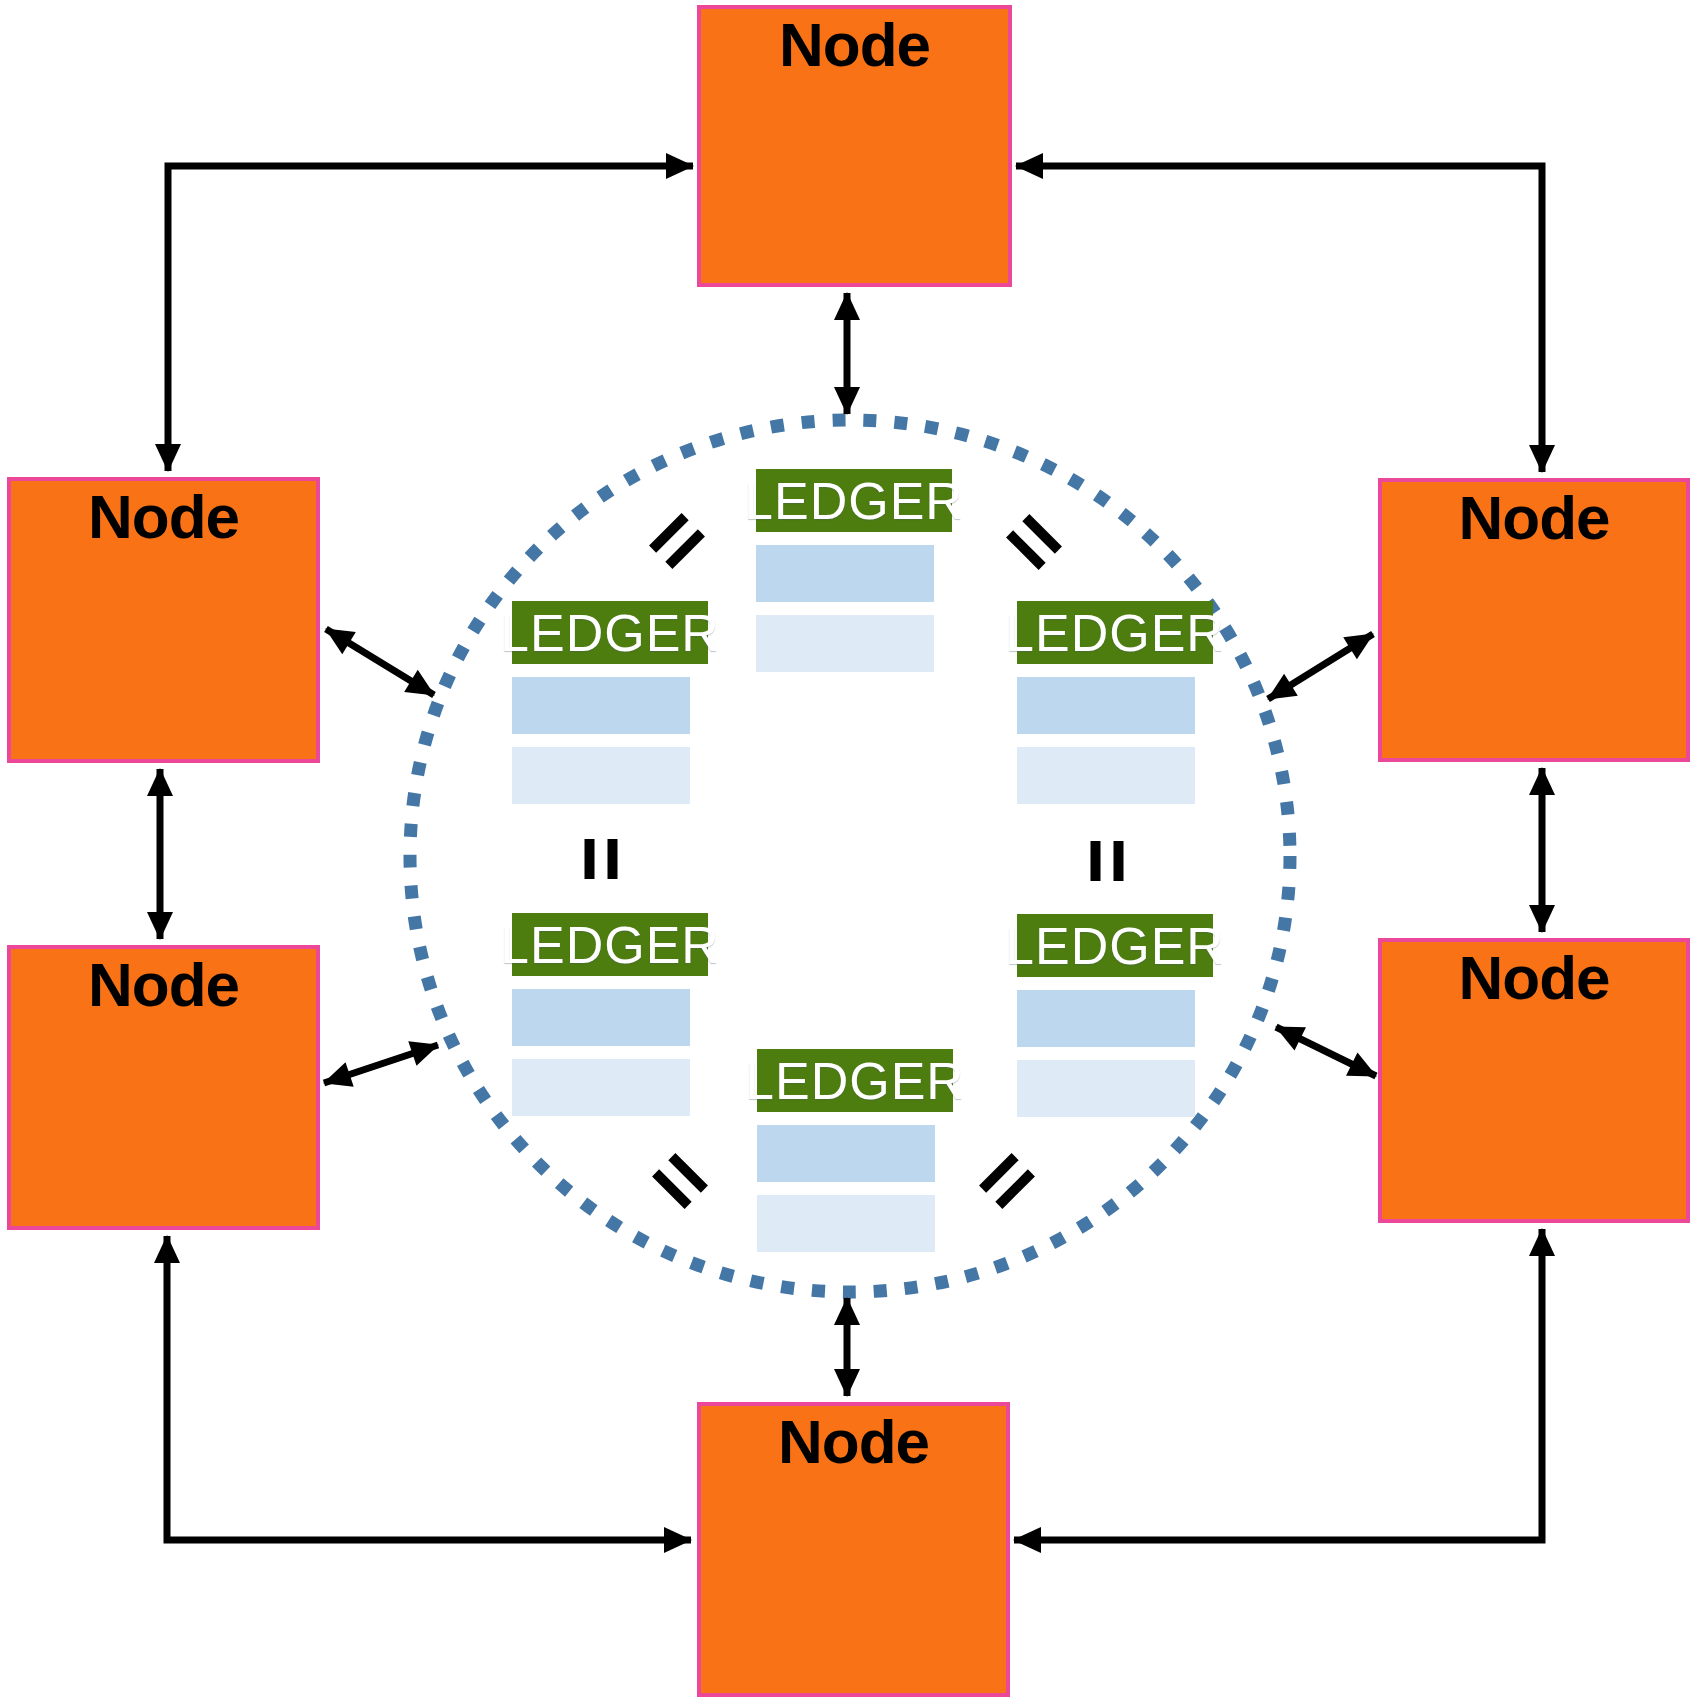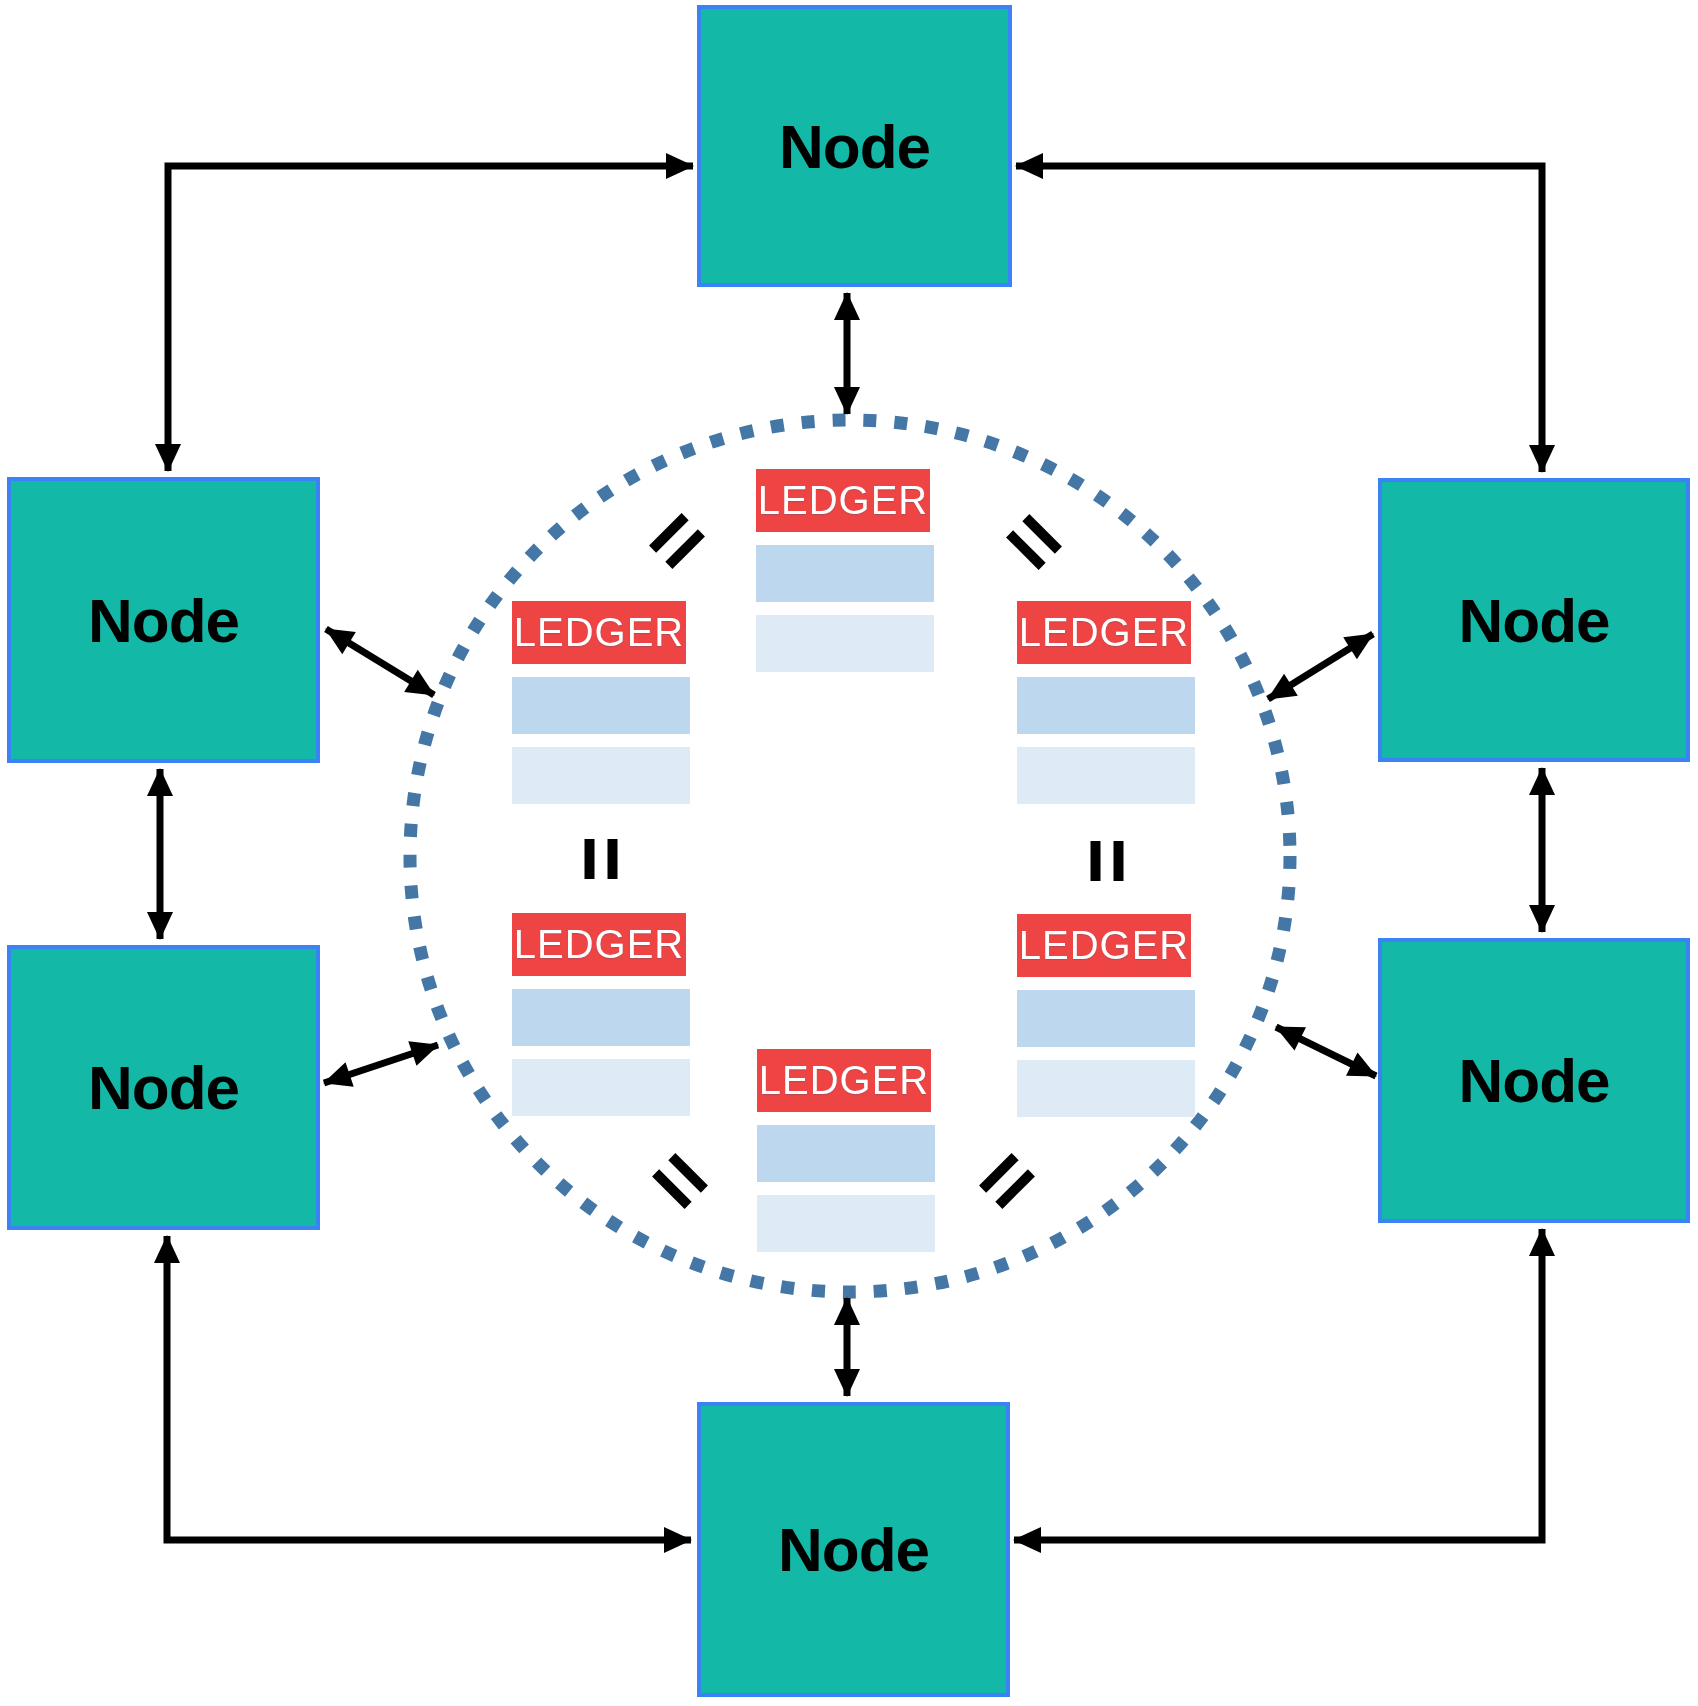--- a/index.html
+++ b/index.html
@@ -5,33 +5,33 @@
   html,body { margin:0; padding:0; background:#ffffff; }
   .stage {
     position:relative; width:1698px; height:1706px;
     background:#ffffff; overflow:hidden;
     font-family:"Liberation Sans", sans-serif;
   }
   .layer { position:absolute; left:0; top:0; z-index:0; }
 
   .node {
     position:absolute; z-index:2;
-    background:#14b8a6; border:4px solid #3b82f6;
+    background:#f97316; border:4px solid #ec4899;
     box-sizing:border-box;
-    display:flex; align-items:center; justify-content:center;
+    display:flex; align-items:flex-start; justify-content:center;
   }
   .node-label {
     font-size:62px; font-weight:bold; color:#000;
     letter-spacing:-1px;
   }
 
   .ledger { position:absolute; z-index:2; width:178px; }
   .ledger-header {
-    width:174px; height:63px; background:#ef4444;
-    color:#ffffff; font-size:40px; letter-spacing:1px;
+    width:196px; height:63px; background:#4d7c0f;
+    color:#ffffff; font-size:52px; letter-spacing:1px;
     display:flex; align-items:center; justify-content:center;
     margin-bottom:13px;
     text-shadow:0 1px 1px rgba(70,90,110,0.35);
   }
   .ledger-row { width:178px; height:57px; margin-bottom:13px; }
   .row-medium { background:#bdd7ee; }
   .row-light  { background:#deeaf6; }
 
   .consensus {
     position:absolute; z-index:2;

